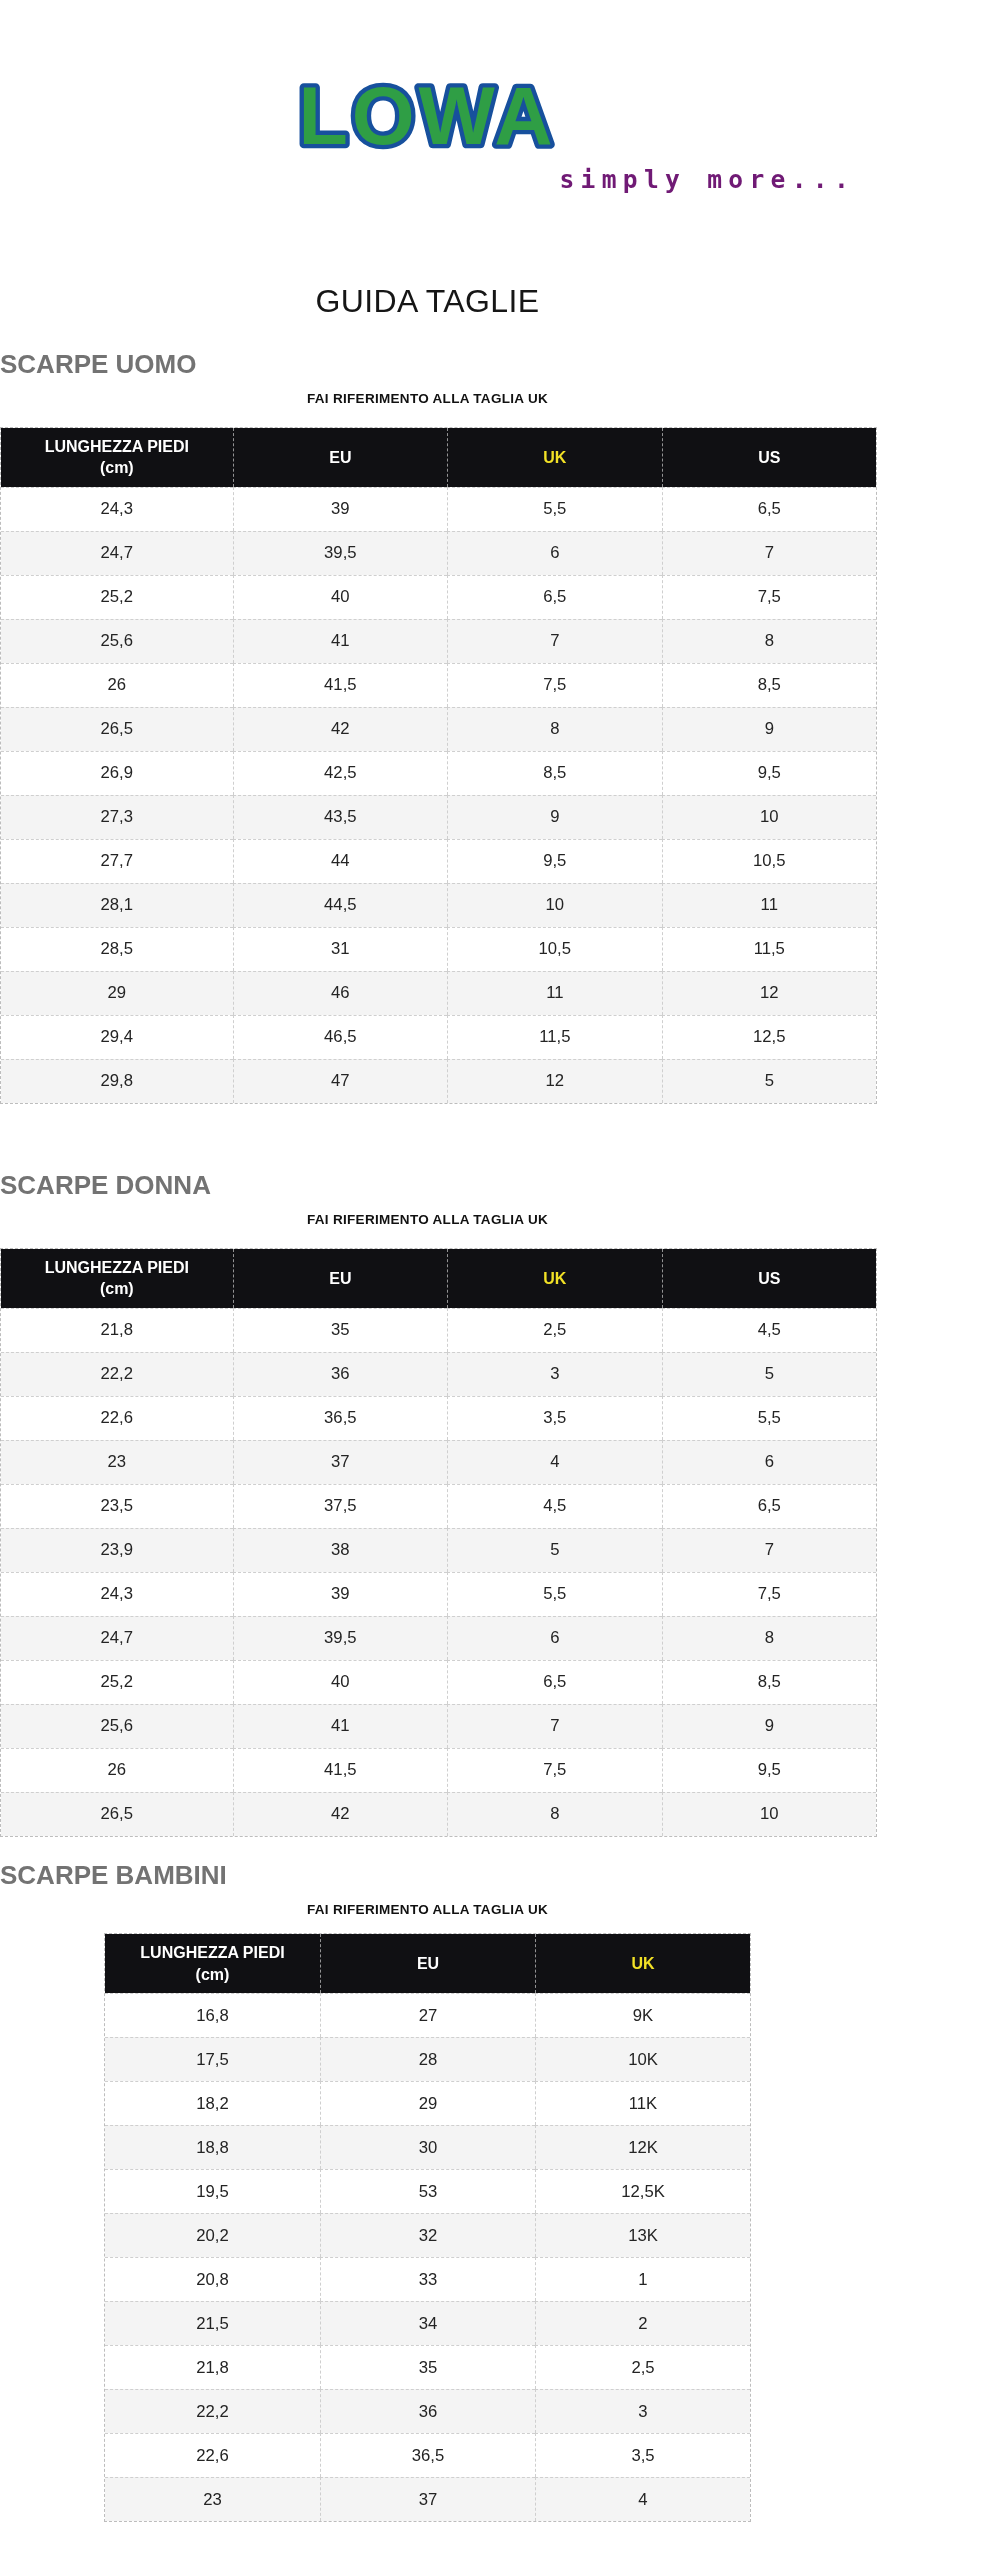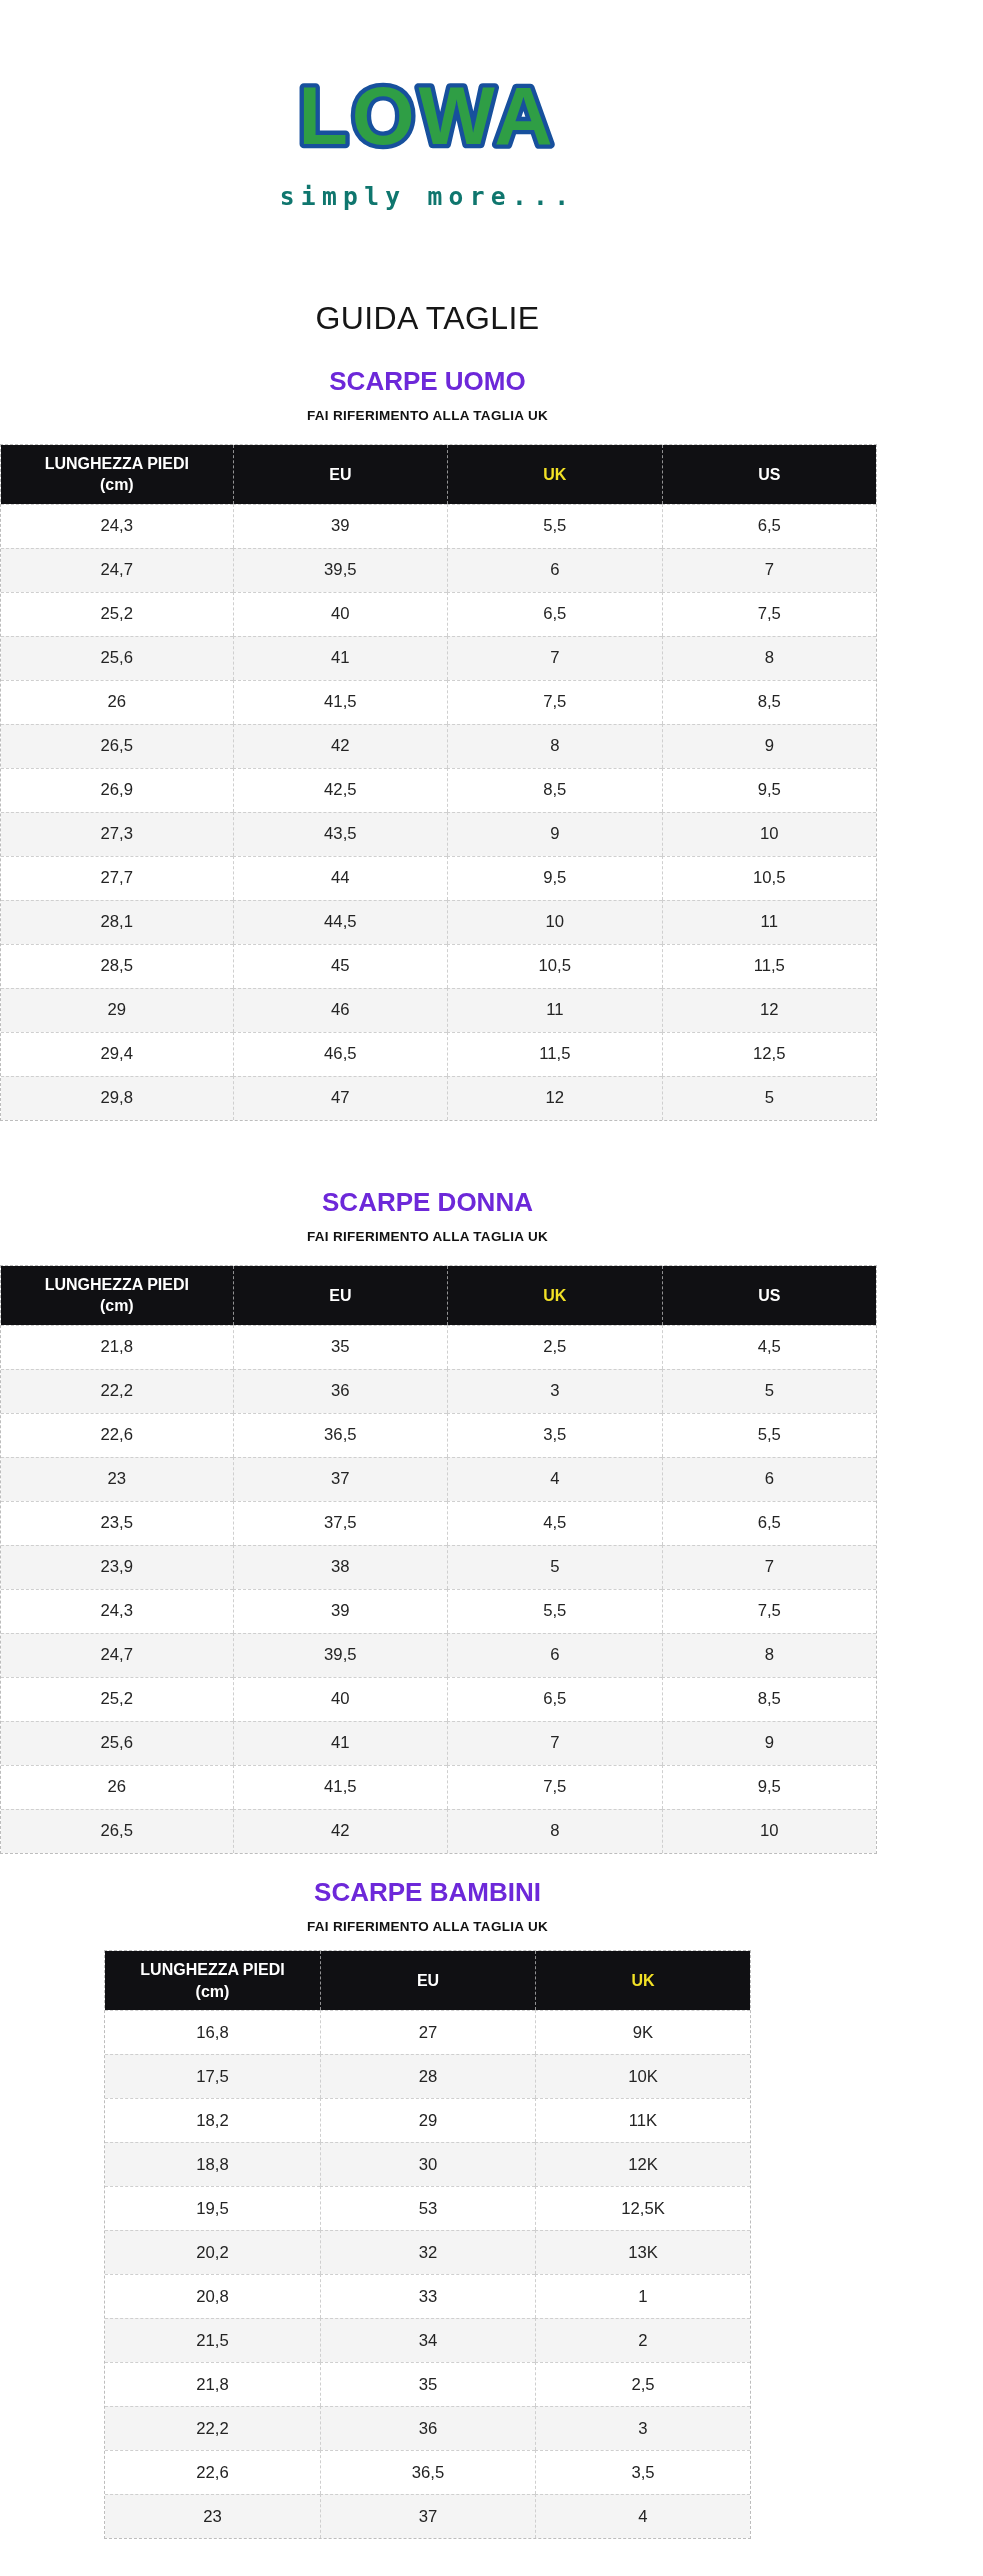--- a/index.html
+++ b/index.html
@@ -7,37 +7,37 @@
     width:983px;min-height:2576px;background:#ffffff;
     font-family:"Liberation Sans", sans-serif;color:#1b1b1b;
     -webkit-font-smoothing:antialiased;
   }
   .page{width:855px;}
 
   
   .logo-block{padding-top:71px;text-align:center;}
   .logo-svg{display:block;margin:0 auto;}
   .tagline{
-    margin-top:17px;
+    margin-top:0;
     font-family:"DejaVu Sans Mono", monospace;
-    font-weight:bold;font-size:24.6px;letter-spacing:6.3px;color:#0f766e;
+    font-weight:bold;font-size:24.6px;letter-spacing:6.3px;color:#701a75;text-align:right;
   }
 
   
   .page-title{
     margin:89px 0 0;text-align:center;
     font-size:32px;font-weight:normal;letter-spacing:0.4px;color:#161616;
     line-height:1.15;
   }
   .size-section{margin-top:67px;}
   .size-section:first-child{margin-top:30px;}
   .size-section.bambini{margin-top:24px;}
   .section-title{
-    margin:0;text-align:center;
-    font-size:26px;font-weight:bold;color:#6d28d9;line-height:1.15;
+    margin:0;
+    font-size:26px;font-weight:bold;color:#737373;line-height:1.15;
   }
   .ref-note{
     margin:11px 0 0;text-align:center;
     font-size:13.5px;font-weight:bold;letter-spacing:0.3px;color:#111;
     line-height:1.15;
   }
 
   
   table.size-table{
     border-collapse:separate;border-spacing:0;
@@ -151,21 +151,21 @@
               <td>10,5</td>
             </tr>
             <tr>
               <td>28,1</td>
               <td>44,5</td>
               <td>10</td>
               <td>11</td>
             </tr>
             <tr>
               <td>28,5</td>
-              <td>45</td>
+              <td>31</td>
               <td>10,5</td>
               <td>11,5</td>
             </tr>
             <tr>
               <td>29</td>
               <td>46</td>
               <td>11</td>
               <td>12</td>
             </tr>
             <tr>

